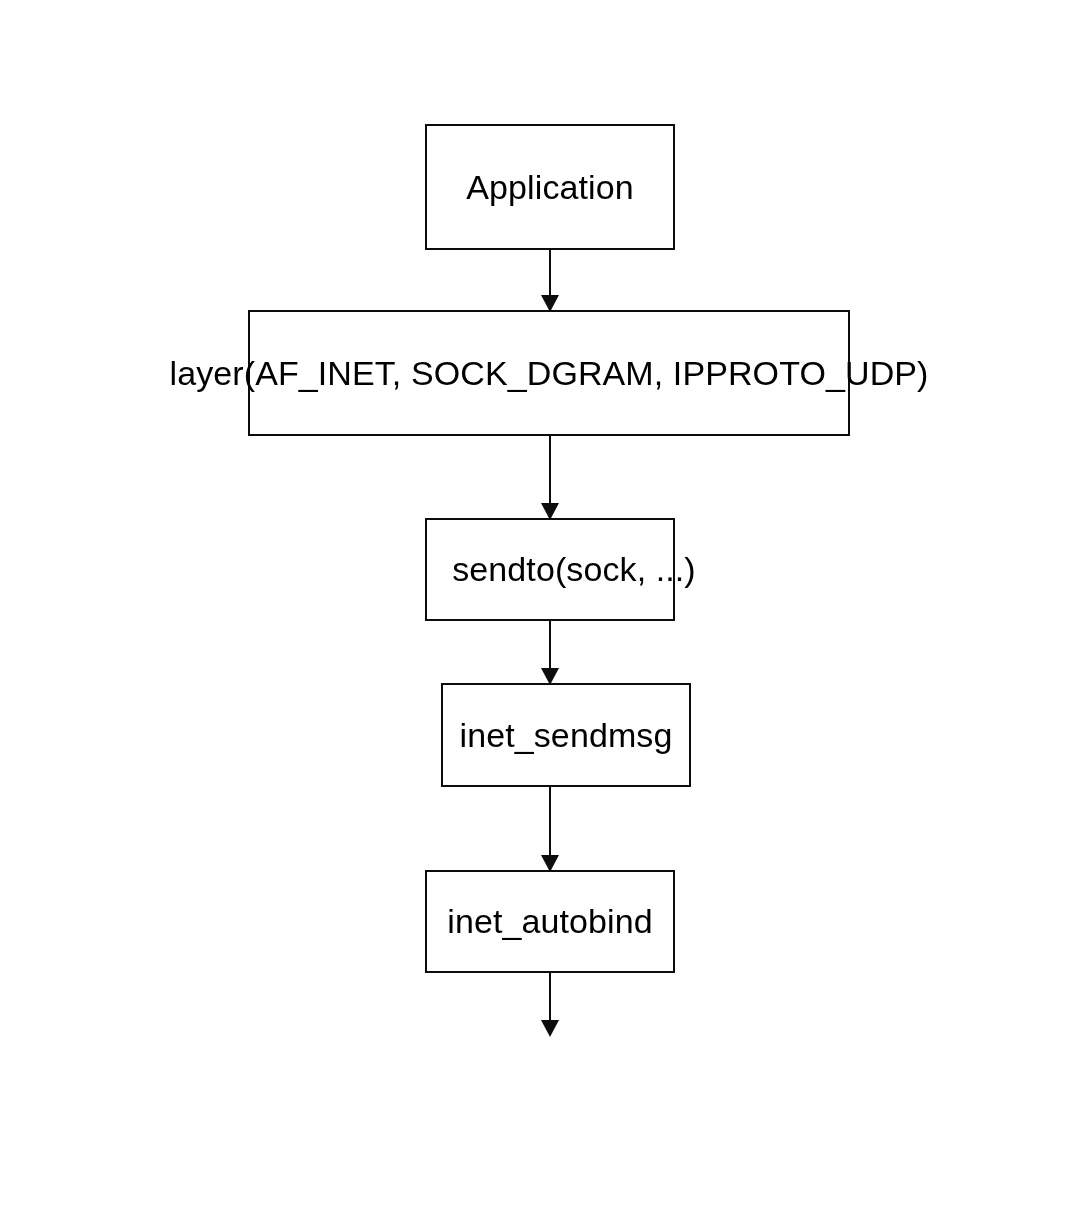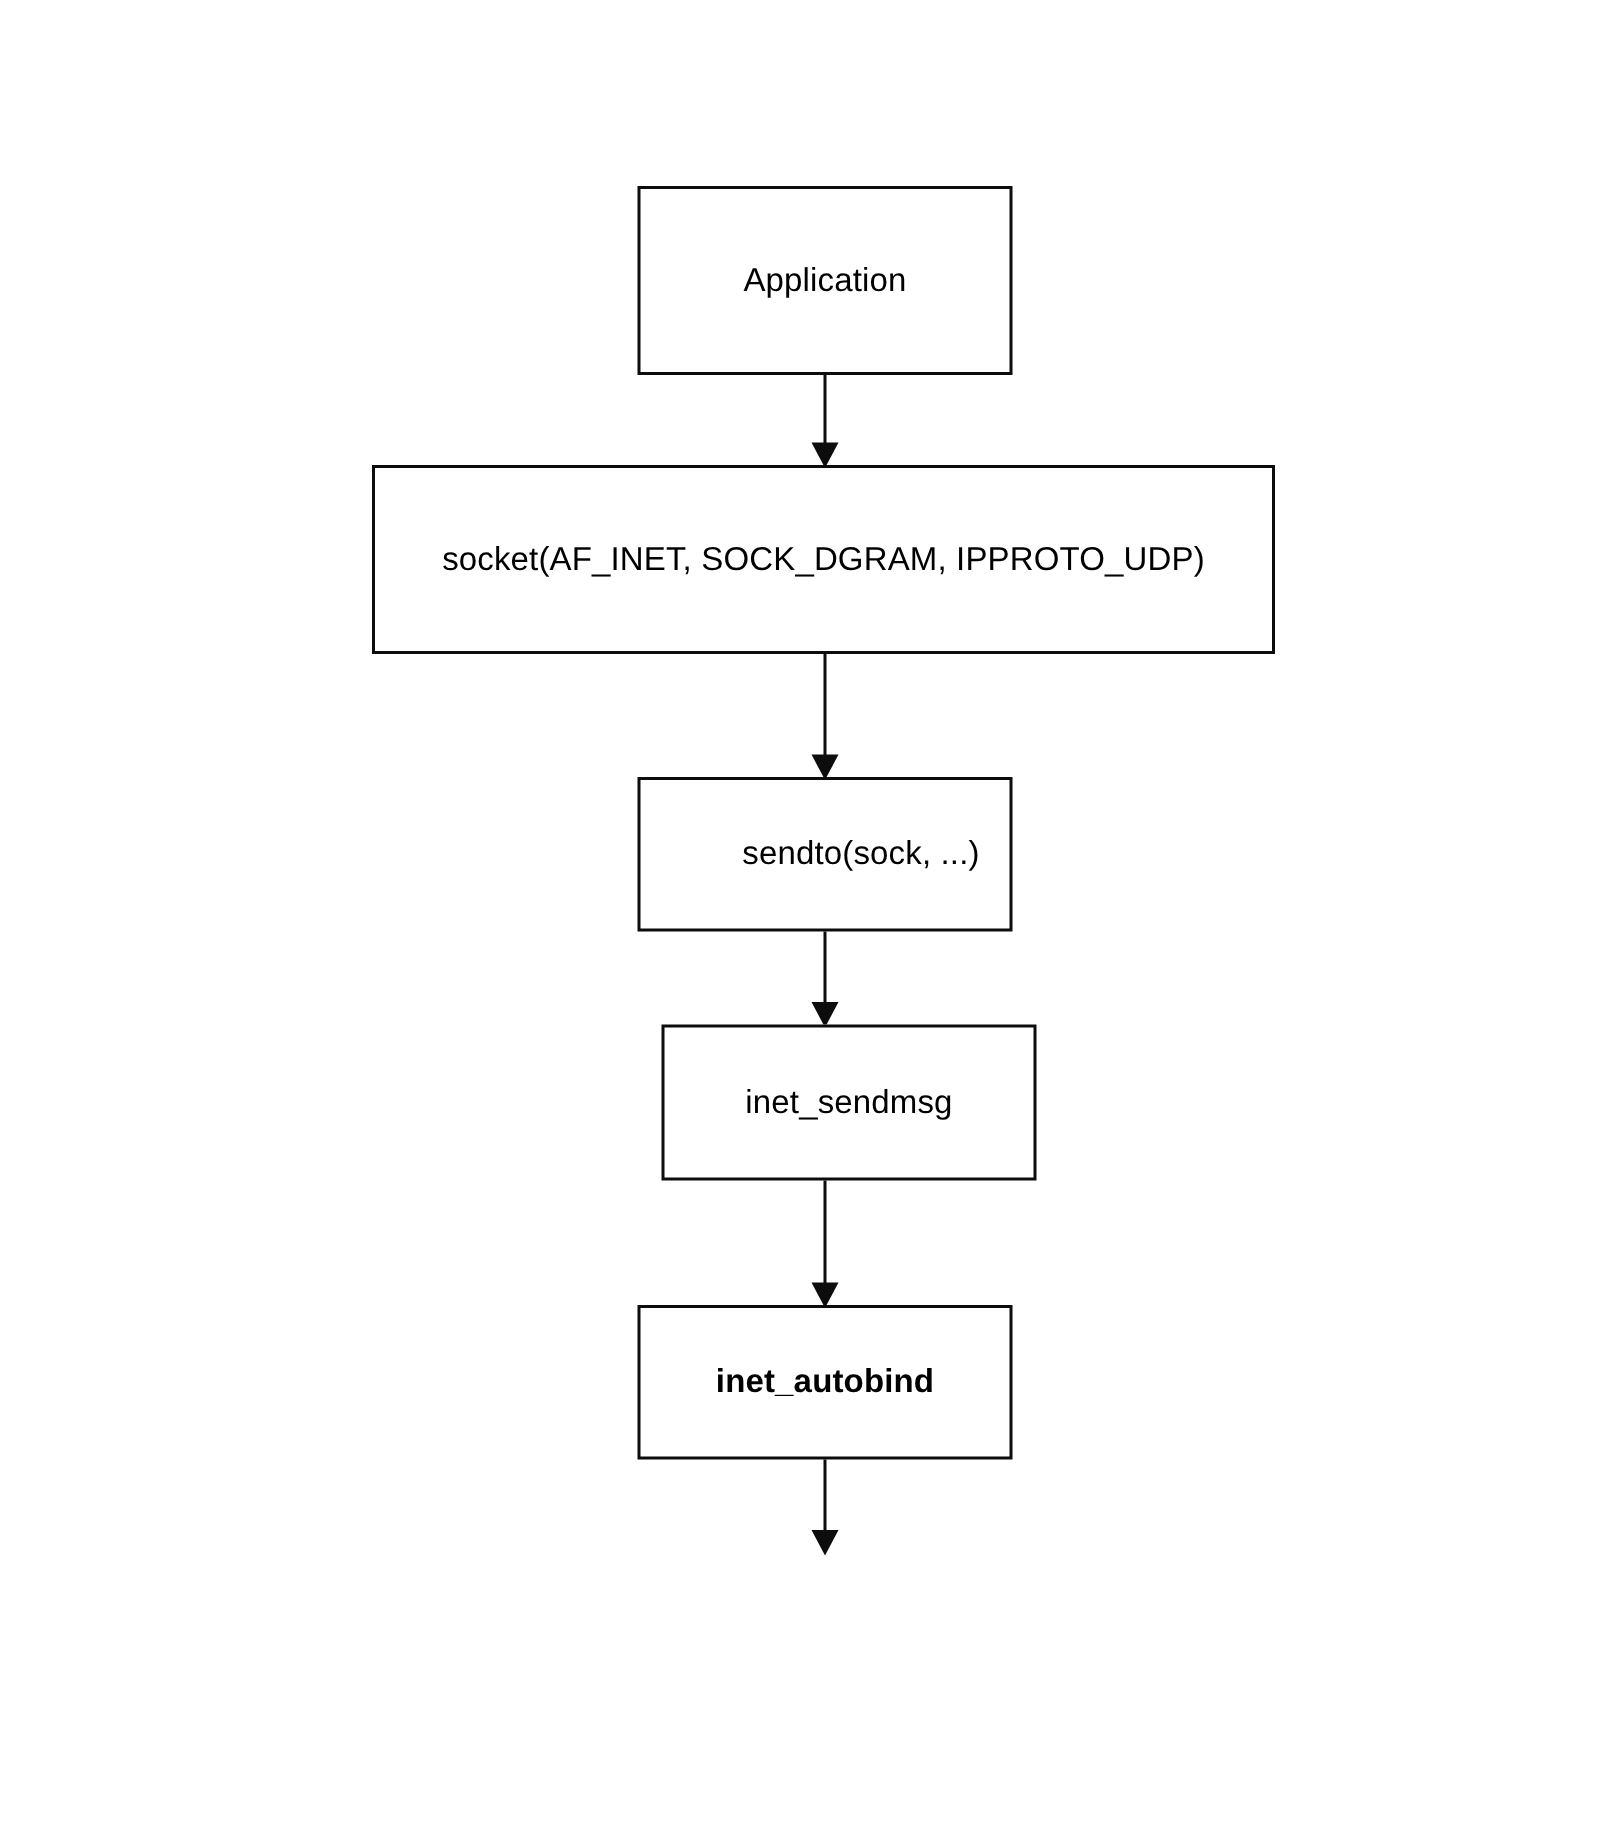--- a/index.html
+++ b/index.html
@@ -28,34 +28,34 @@
   .node {
     position: absolute;
     box-sizing: border-box;
     background: #ffffff;
     border: 2px solid #0d0d0d;
     display: flex;
     align-items: center;
     justify-content: center;
   }
   .node .node-label {
-    font-size: 22px;
+    font-size: 34px;
     line-height: 1.2;
     color: #000000;
     letter-spacing: 0.1px;
     white-space: nowrap;
     text-align: left;
   }
 
   
   #node-application   { left: 425px; top: 124px;  width: 250px; height: 126px; }
   #node-socket-call   { left: 248px; top: 310px;  width: 602px; height: 126px; }
   #node-sendto        { left: 425px; top: 518px;  width: 250px; height: 103px; padding-left: 48px; }
   #node-inet-sendmsg  { left: 425px; top: 683px;  width: 250px; height: 104px; margin-left: 16px; }
-  #node-inet-autobind { left: 425px; top: 870px;  width: 250px; height: 103px; font-weight: bold; }
+  #node-inet-autobind { left: 425px; top: 870px;  width: 250px; height: 103px; }
   #node-udp-layer     { left: 425px; top: 1035px; width: 250px; height: 106px; }
 
   
   .edge {
     position: absolute;
     left: 549px;
     width: 2px;
   }
   .edge .shaft {
     position: absolute;
@@ -102,21 +102,21 @@
   <div class="node" id="node-application">
     <span class="node-label">Application</span>
   </div>
 
   <div class="edge" id="edge-1">
     <div class="shaft"></div>
     <div class="head"></div>
   </div>
 
   <div class="node" id="node-socket-call">
-    <span class="node-label">socket(AF_INET, SOCK_DGRAM, IPPROTO_UDP)</span>
+    <span class="node-label">layer(AF_INET, SOCK_DGRAM, IPPROTO_UDP)</span>
   </div>
 
   <div class="edge" id="edge-2">
     <div class="shaft"></div>
     <div class="head"></div>
   </div>
 
   <div class="node" id="node-sendto">
     <span class="node-label">sendto(sock, ...)</span>
   </div>

